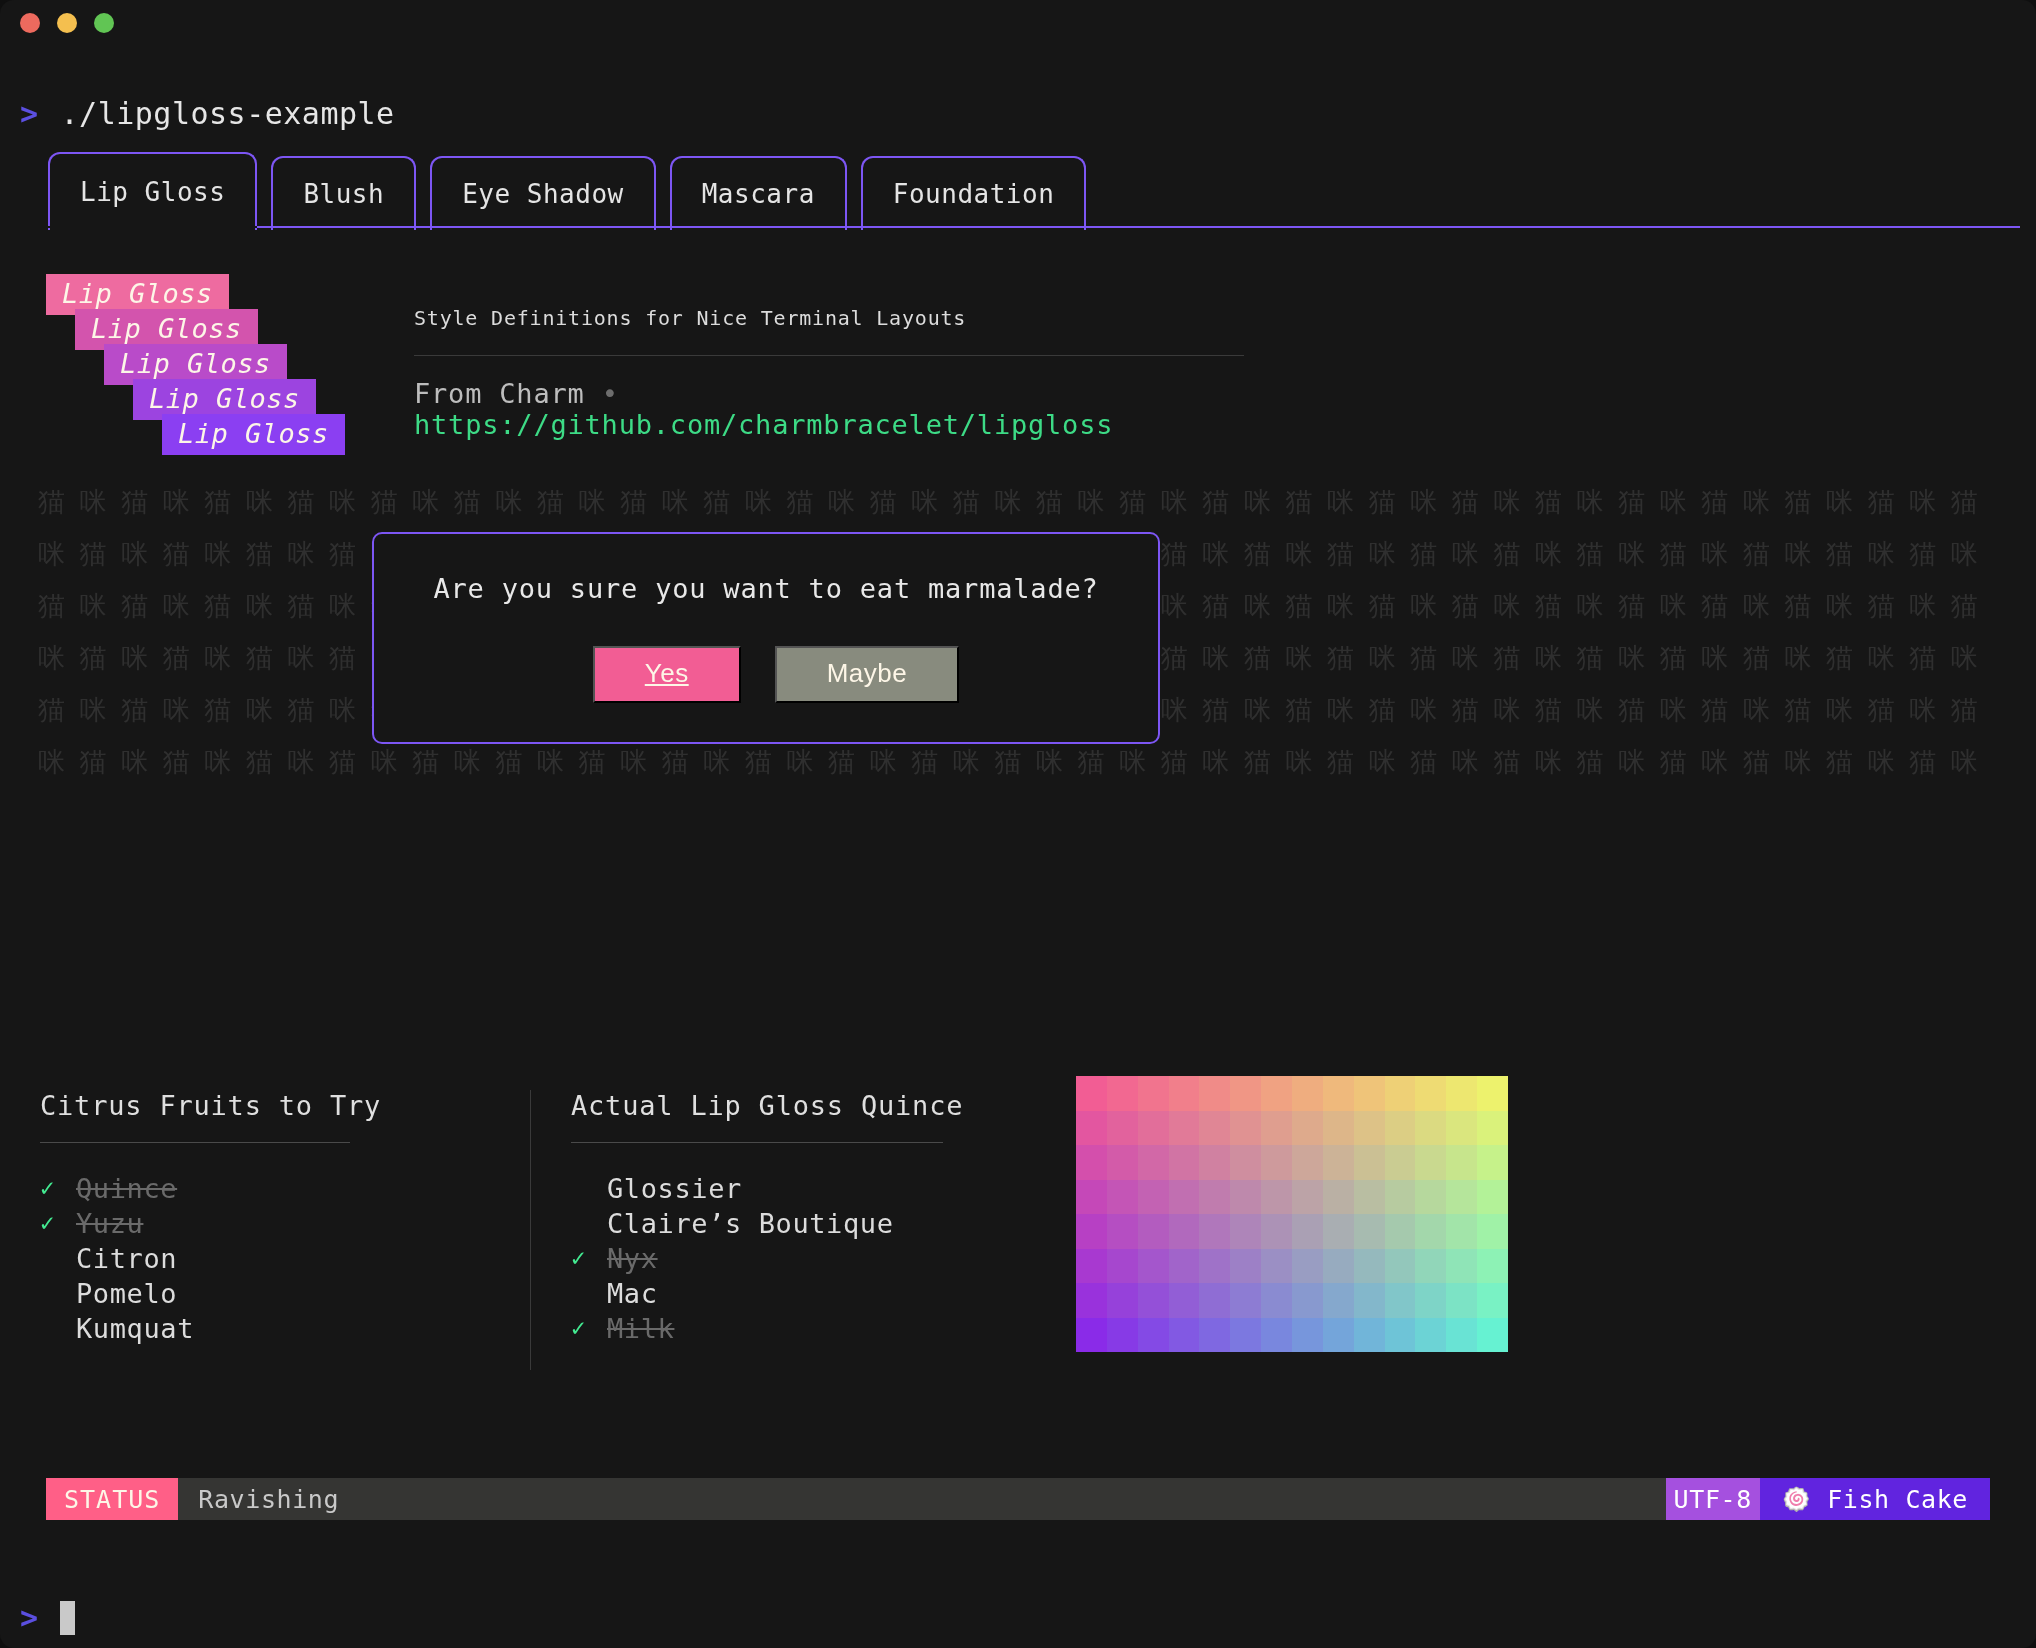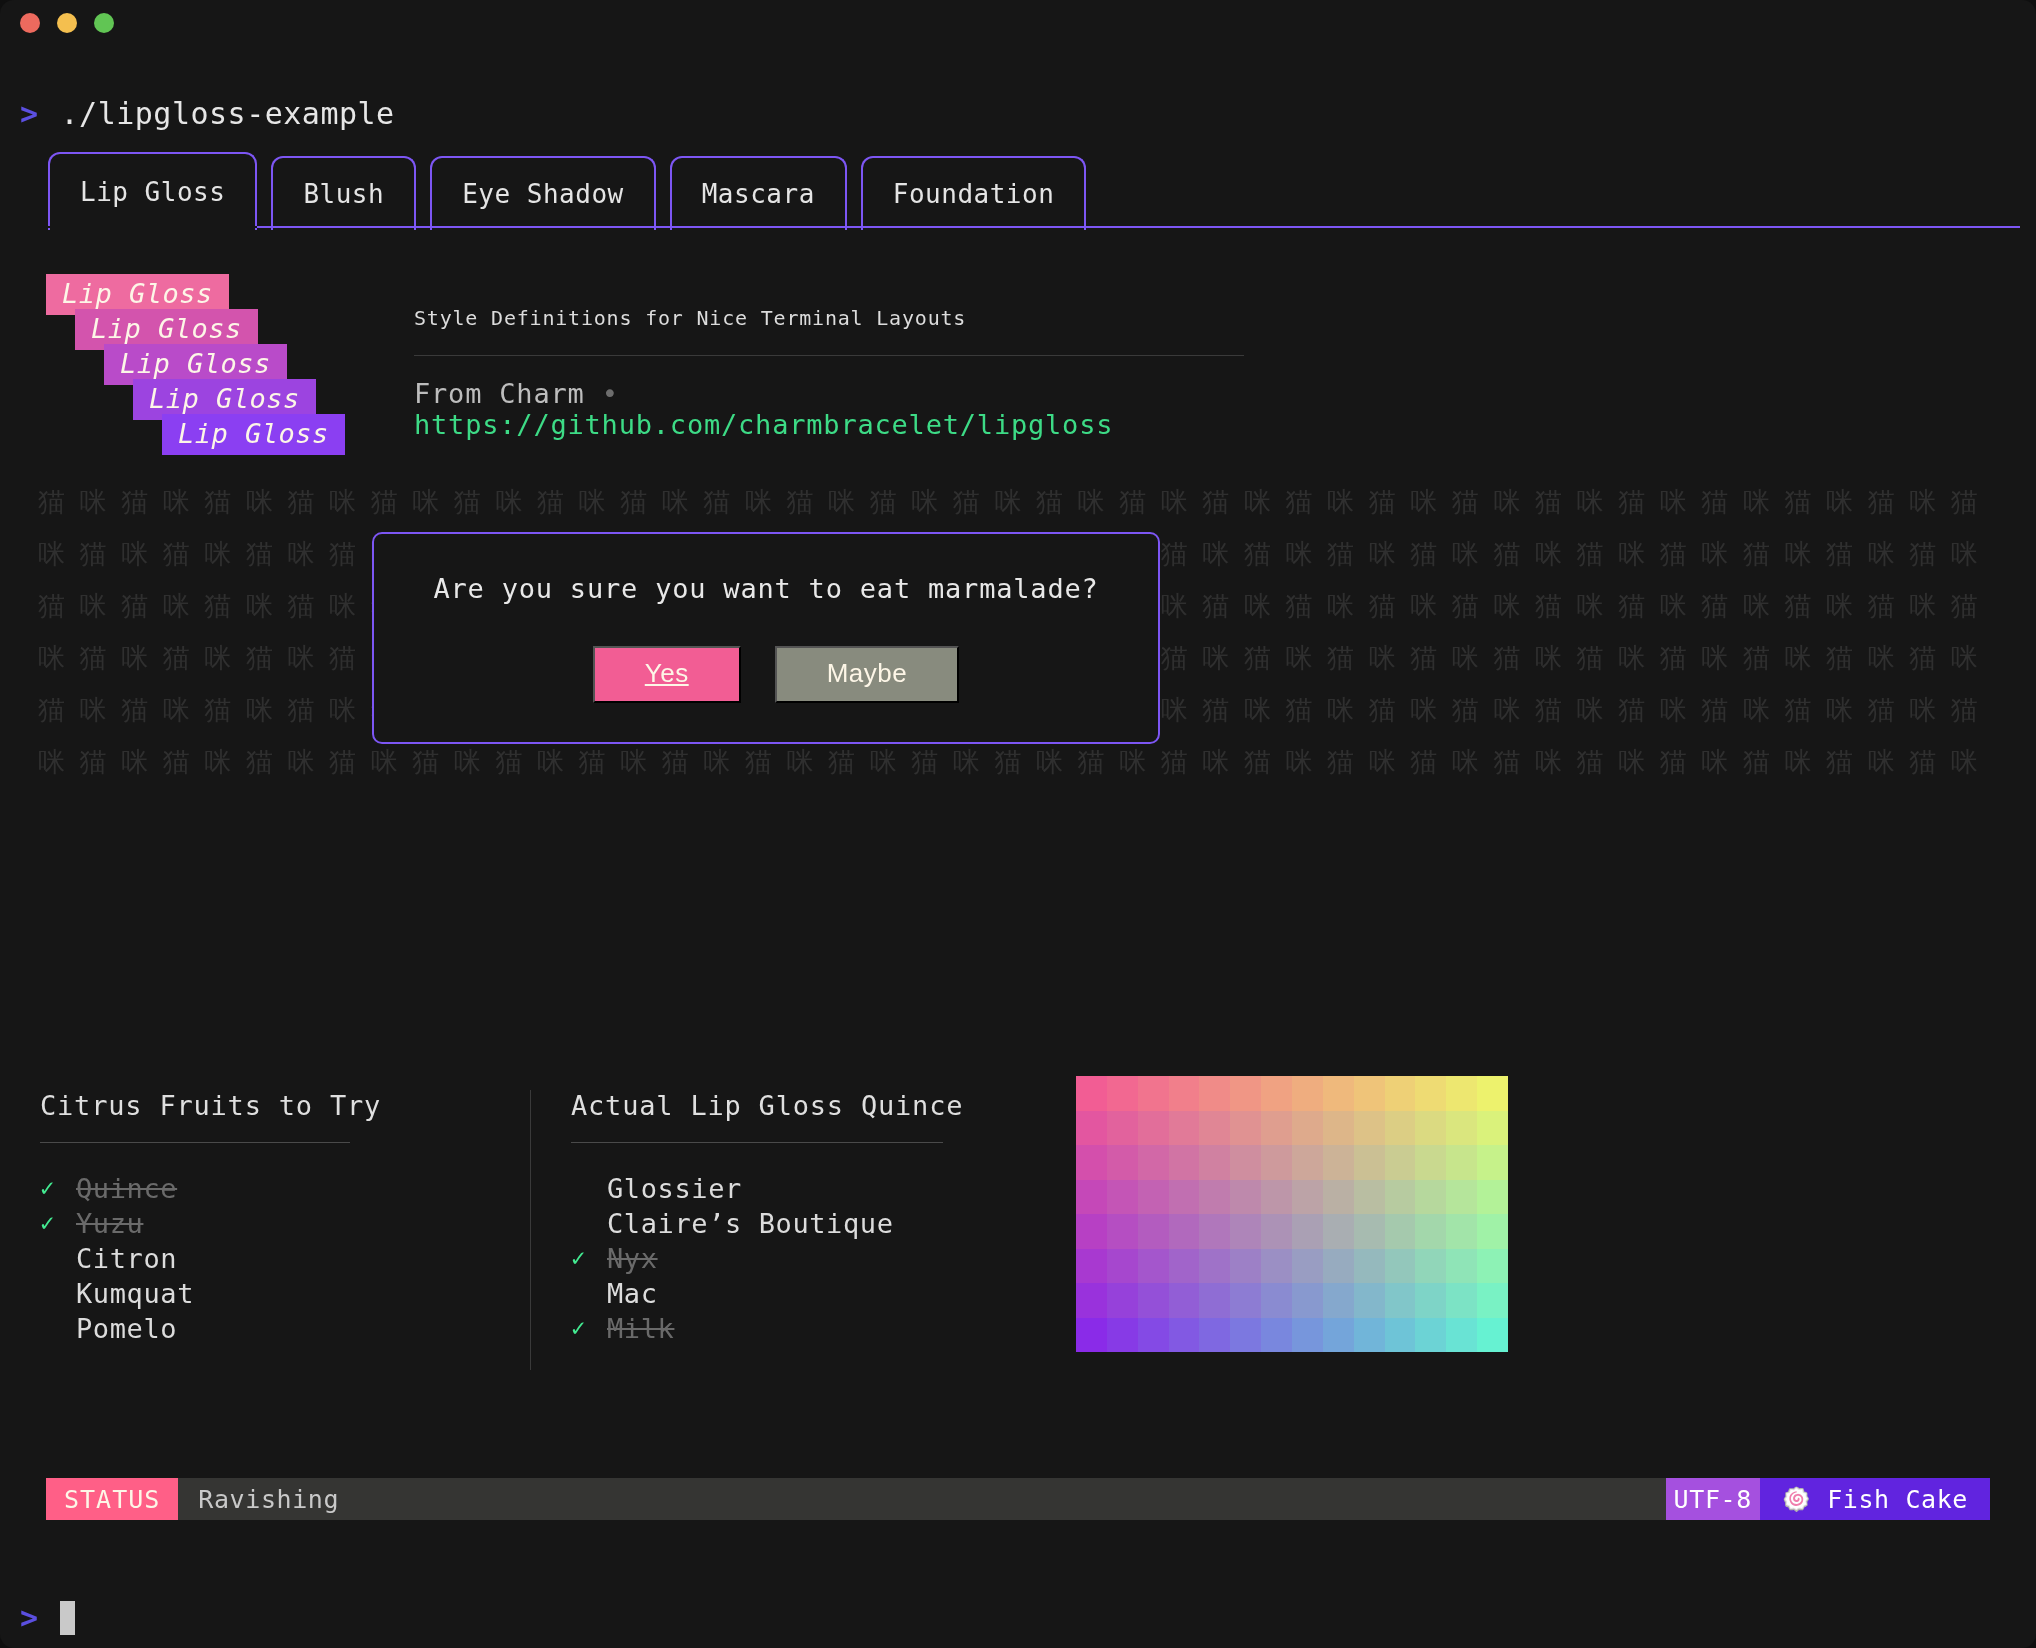--- a/index.html
+++ b/index.html
@@ -248,25 +248,25 @@
           <div class="li done">
             <span class="mark">✓</span>
             <span class="label">Yuzu</span>
           </div>
           <div class="li">
             <span class="mark"></span>
             <span class="label">Citron</span>
           </div>
           <div class="li">
             <span class="mark"></span>
+            <span class="label">Pomelo</span>
+          </div>
+          <div class="li">
+            <span class="mark"></span>
             <span class="label">Kumquat</span>
-          </div>
-          <div class="li">
-            <span class="mark"></span>
-            <span class="label">Pomelo</span>
           </div>
         </div>
       </div>
       <div class="listcol vendors">
         <div class="list-title">Actual Lip Gloss Quince</div>
         <div class="list-rule"></div>
         <div class="list-items">
           <div class="li">
             <span class="mark"></span>
             <span class="label">Glossier</span>

